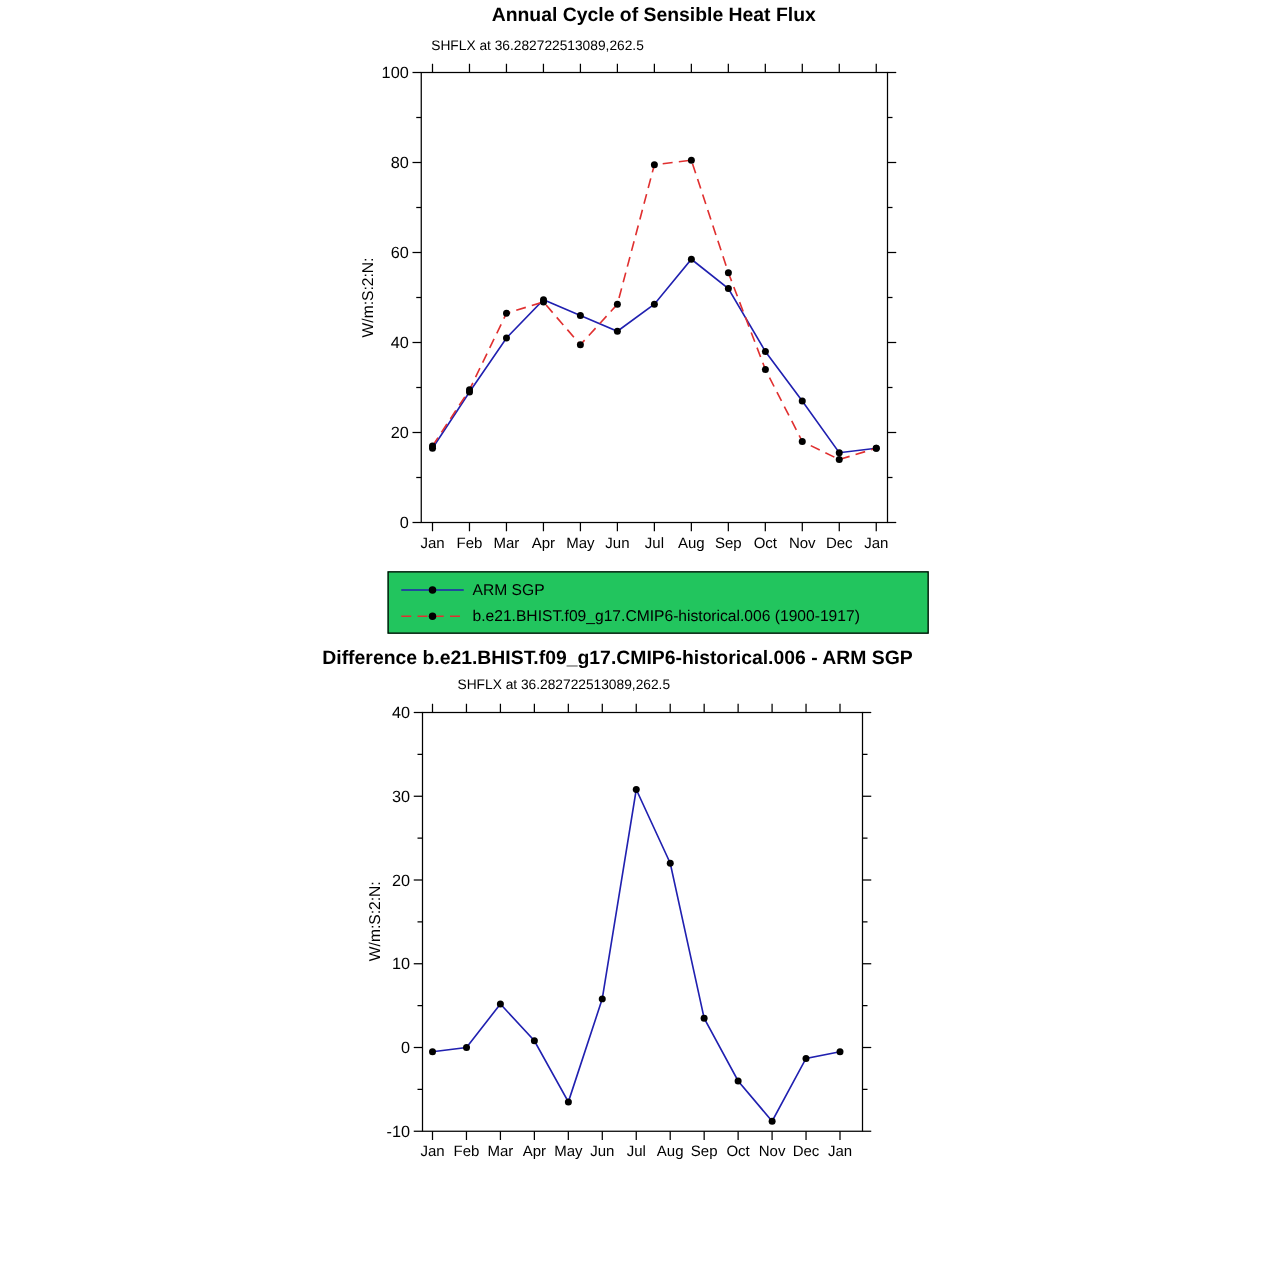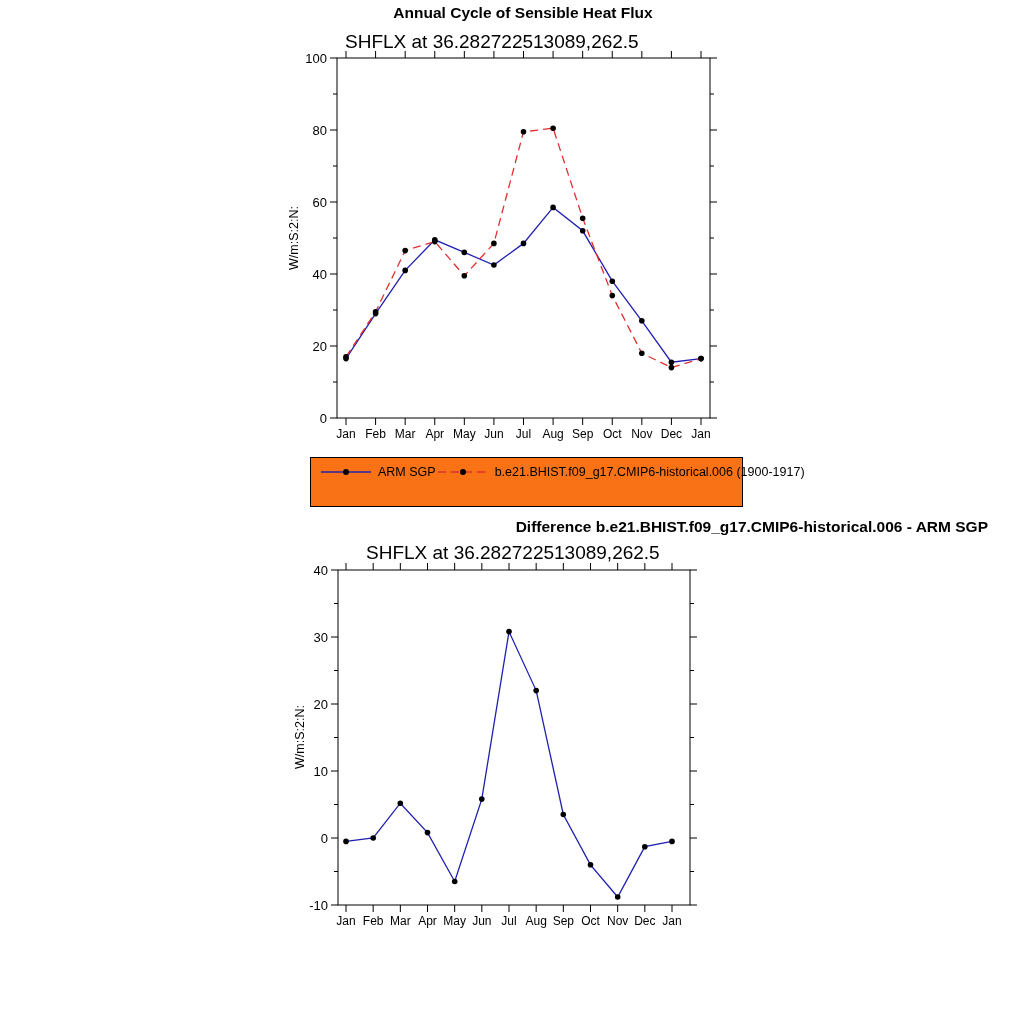--- a/index.html
+++ b/index.html
@@ -1,22 +1,22 @@
 <!DOCTYPE html>
 <html><head>
 <meta charset="utf-8">
 <style>
   html,body{margin:0;padding:0;background:#ffffff;}
   body{width:1024px;height:1024px;position:relative;font-family:"Liberation Sans",sans-serif;color:#000;}
   .abs{position:absolute;}
   .chart-title{font-weight:bold;font-size:15.5px;text-align:center;}
-  .chart-subtitle{font-size:19px;text-align:center;}
+  .chart-subtitle{font-size:11px;text-align:center;}
   .ylabel{font-size:12.5px;transform:translate(-50%,-50%) rotate(-90deg);white-space:nowrap;}
   svg text{font-family:"Liberation Sans",sans-serif;fill:#000;}
-  .legend-box{border:1px solid #000;background:#f97316;box-sizing:border-box;padding:3px 6px 2px 8px;display:flex;flex-direction:row;justify-content:space-around;}
+  .legend-box{border:1px solid #000;background:#22c55e;box-sizing:border-box;padding:3px 6px 2px 8px;display:flex;flex-direction:column;justify-content:space-around;}
   .legend-row{display:flex;align-items:center;height:21px;}
   .legend-row svg{flex:0 0 auto;}
   .legend-label{font-size:12.5px;margin-left:5px;white-space:nowrap;}
 </style>
 </head>
 <body>
 
 <div class="abs" style="left:0;top:0;width:1024px;height:1024px;">
 
   <svg id="plot" class="abs" width="1024" height="1024" viewBox="0 0 1024 1024" style="left:0;top:0;">
@@ -232,17 +232,17 @@
     </div>
     <div class="legend-row">
       <svg width="54" height="12">
         <line x1="2" y1="6" x2="52" y2="6" stroke-width="1.3" stroke-dasharray="8,5" stroke="#e03030"></line>
         <circle cx="27" cy="6" r="3" fill="#000"></circle>
       </svg>
       <span class="legend-label">b.e21.BHIST.f09_g17.CMIP6-historical.006 (1900-1917)</span>
     </div>
   </div>
 
-  <div class="abs chart-title" style="left:0;top:518px;width:988px;text-align:right;">Difference b.e21.BHIST.f09_g17.CMIP6-historical.006 - ARM SGP</div>
+  <div class="abs chart-title" style="left:0;top:518px;width:988px;">Difference b.e21.BHIST.f09_g17.CMIP6-historical.006 - ARM SGP</div>
   <div class="abs chart-subtitle" style="left:366px;top:542px;">SHFLX at 36.282722513089,262.5</div>
   <div class="abs ylabel" style="left:300px;top:737px;">W/m:S:2:N:</div>
 
 </div>
 
 </body></html>

